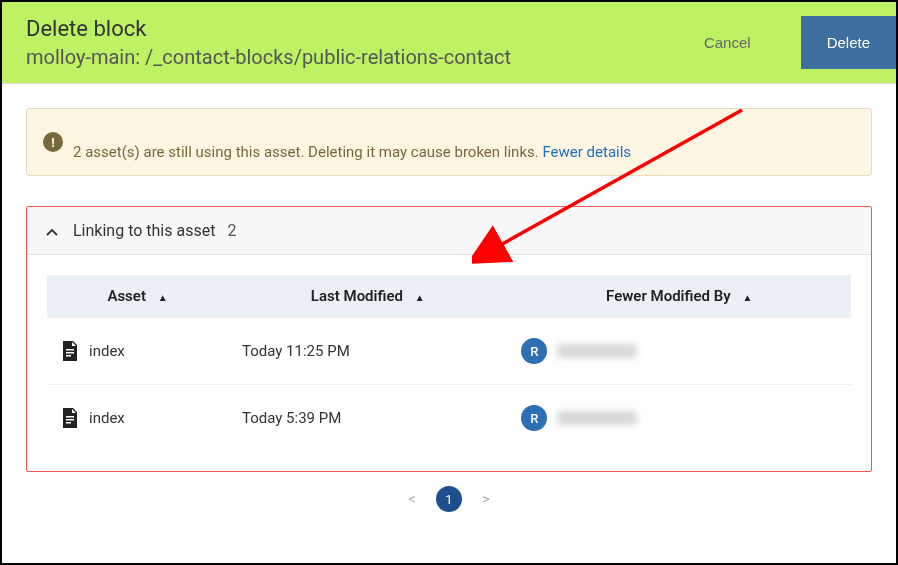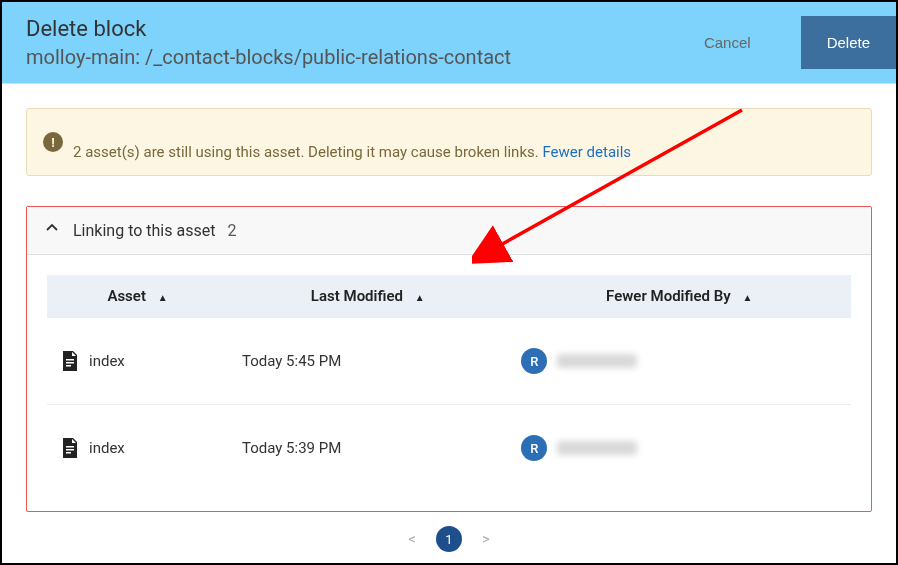--- a/index.html
+++ b/index.html
@@ -1,39 +1,39 @@
 <!DOCTYPE html>
 <html><head>
 <meta charset="utf-8">
 <style>
 * { margin: 0; padding: 0; box-sizing: border-box; }
 body { font-family: -apple-system, BlinkMacSystemFont, "Segoe UI", Roboto, Arial, sans-serif; background: #fff; color: #333; }
 .frame { width: 898px; height: 565px; border: 2px solid #000; background: #fff; position: relative; overflow: hidden; }
-.header { background: #7dd3fc; border-bottom: 1px solid #ddd; display: flex; align-items: center; padding: 14px 0 14px 24px; }
+.header { background: #bef264; border-bottom: 1px solid #ddd; display: flex; align-items: center; padding: 14px 0 14px 24px; }
 .header-left { flex: 1; }
 .title { font-size: 22px; color: #333; font-weight: 400; margin-bottom: 4px; }
 .subtitle { font-size: 20px; color: #555; }
 .header-actions { display: flex; align-items: stretch; align-self: stretch; gap: 28px; }
 .btn-cancel { background: transparent; border: none; color: #666; font-size: 15px; padding: 0 22px; cursor: pointer; display: flex; align-items: center; }
 .btn-delete { background: #3c6e9e; border: none; color: #fff; font-size: 15px; padding: 0 26px; cursor: pointer; display: flex; align-items: center; }
 .content { padding: 24px; }
 .warning-banner { background: #fdf6e3; border: 1px solid #e8dcb8; border-radius: 3px; padding: 14px 16px; display: flex; align-items: center; margin-bottom: 30px; }
 .warning-icon { width: 20px; height: 20px; background: #78683b; border-radius: 50%; color: #fdf6e3; display: flex; align-items: center; justify-content: center; font-weight: bold; font-size: 13px; margin-right: 10px; flex-shrink: 0; }
 .warning-text { color: #78683b; font-size: 15px; margin-top: 20px; }
 .link { color: #1f6fbf; cursor: pointer; text-decoration: none; }
 .section-title { font-size: 17px; color: #333; margin-bottom: 16px; }
 .panel { border: 1px solid #e55; border-radius: 2px; }
-.panel-header { background: #f8f8f8; border-bottom: 1px solid #e0e0e0; padding: 14px 18px; display: flex; align-items: flex-start; cursor: pointer; }
+.panel-header { background: #f8f8f8; border-bottom: 1px solid #e0e0e0; padding: 14px 18px; display: flex; align-items: flex-end; cursor: pointer; }
 .chevron { display: inline-flex; margin-right: 14px; }
 .panel-title { font-size: 16px; color: #333; }
 .panel-count { margin-left: 12px; color: #555; }
 .table { width: calc(100% - 40px); margin: 20px; border-collapse: collapse; }
 .table thead th { background: #eaf0f6; text-align: center; font-size: 15px; font-weight: 600; color: #222; padding: 12px 14px; }
 .sort-arrow { display: inline-block; margin-left: 8px; font-size: 10px; vertical-align: middle; }
-.table tbody td { padding: 30px 14px; border-top: 1px solid #eee; font-size: 15px; color: #333; vertical-align: middle; }
+.table tbody td { padding: 20px 14px; border-top: 1px solid #eee; font-size: 15px; color: #333; vertical-align: middle; }
 .asset-cell { display: flex; align-items: center; }
 .file-icon { width: 18px; height: 20px; margin-right: 10px; display: inline-flex; flex-shrink: 0; }
 .avatar { width: 26px; height: 26px; border-radius: 50%; background: #2c6fb5; color: #fff; display: inline-flex; align-items: center; justify-content: center; font-size: 13px; font-weight: 500; margin-right: 10px; flex-shrink: 0; }
 .blur-name { display: inline-block; width: 80px; height: 14px; background: #d8d8d8; border-radius: 4px; filter: blur(3px); }
 .modby-cell { display: flex; align-items: center; }
 .pagination { display: flex; justify-content: center; align-items: center; gap: 20px; margin-top: 14px; color: #888; font-size: 15px; }
 .page-btn { width: 26px; height: 26px; border-radius: 50%; display: flex; align-items: center; justify-content: center; cursor: pointer; }
 .page-current { background: #1f4e8c; color: #fff; font-size: 13px; }
 .page-nav { color: #aaa; cursor: pointer; }
 .arrow-annotation { position: absolute; left: 470px; top: 100px; pointer-events: none; }
@@ -101,21 +101,21 @@
                       <path d="M2 0 H12 L16 4 V20 H2 Z" fill="#222"></path>
                       <path d="M11 1 V5 H15" fill="#fff"></path>
                       <rect x="5" y="8" width="8" height="1.5" fill="#fff"></rect>
                       <rect x="5" y="11" width="8" height="1.5" fill="#fff"></rect>
                       <rect x="5" y="14" width="5" height="1.5" fill="#fff"></rect>
                     </svg>
                 </span>
                 <span>index</span>
               </div>
             </td>
-            <td>Today 5:45 PM</td>
+            <td>Today 11:25 PM</td>
             <td>
               <div class="modby-cell">
                 <span class="avatar">R</span>
                 <span class="blur-name"></span>
               </div>
             </td>
           </tr>
           <tr>
             <td>
               <div class="asset-cell">

